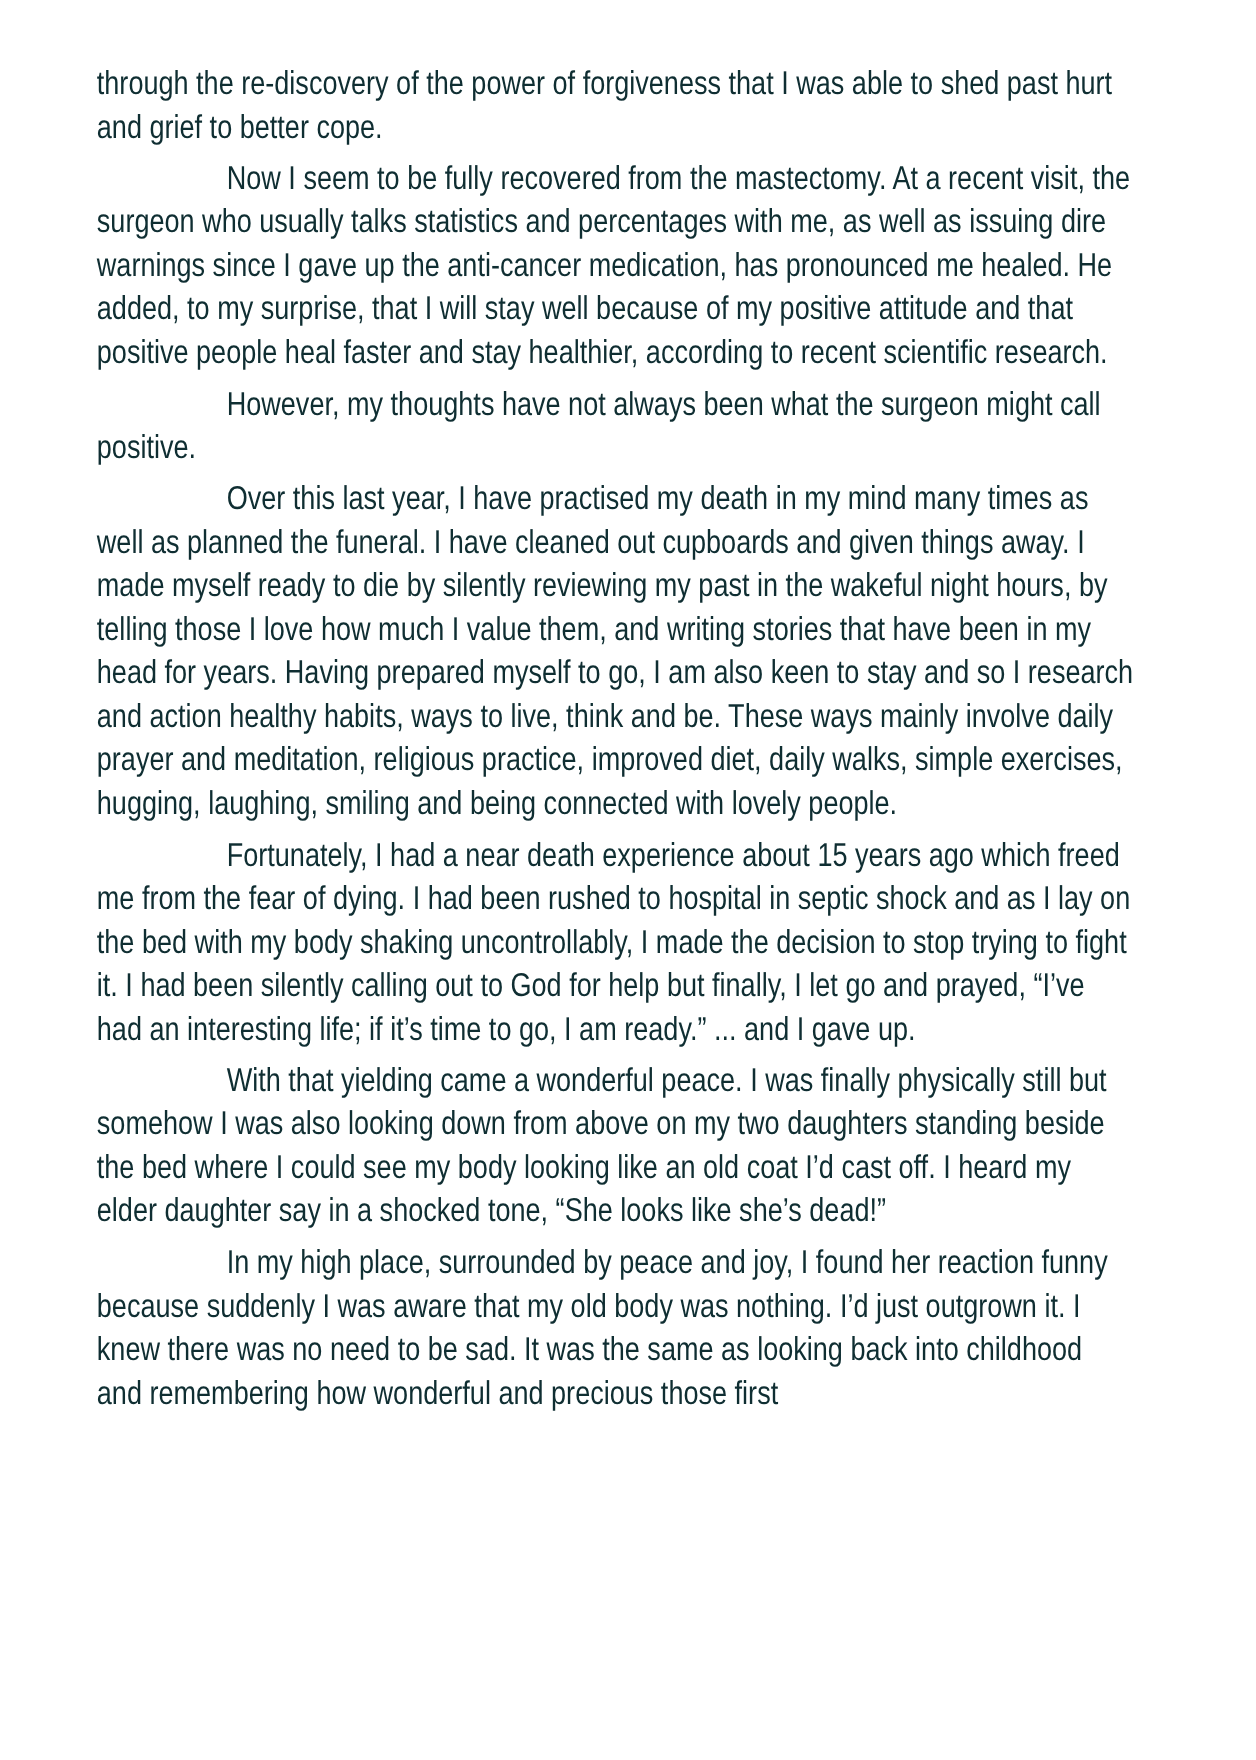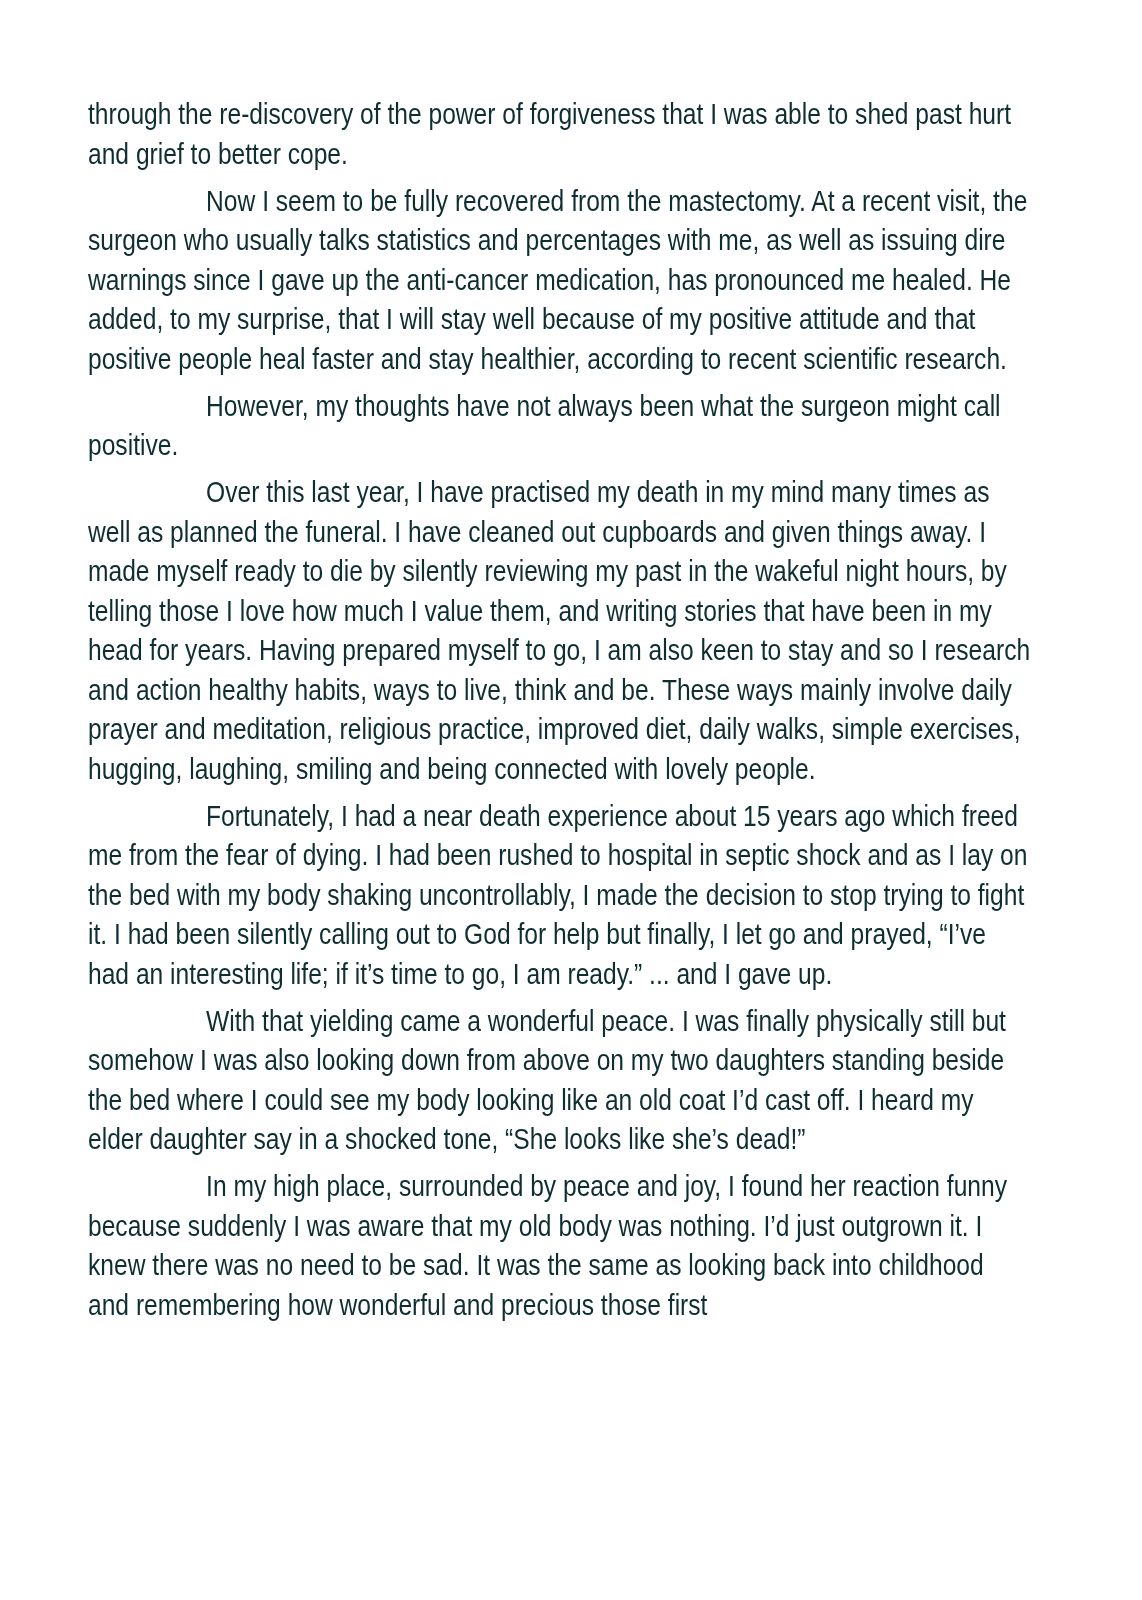--- a/index.html
+++ b/index.html
@@ -9,21 +9,21 @@
     width: 1142px;
     height: 1600px;
     overflow: hidden;
   }
   .page {
     position: relative;
     width: 1142px;
     height: 1600px;
     background: var(--page-bg, #ffffff);
     box-sizing: border-box;
-    padding: 94px 0 0 88px;
+    padding: 56px 0 0 88px;
   }
   .text-column {
     width: 1150px;               
     transform: scaleX(0.82);     
     transform-origin: left top;
     font-family: "Liberation Sans", sans-serif;
     font-size: 30px;
     line-height: 39.5px;
     color: var(--text-color, #0f2e32);
     text-align: left;

